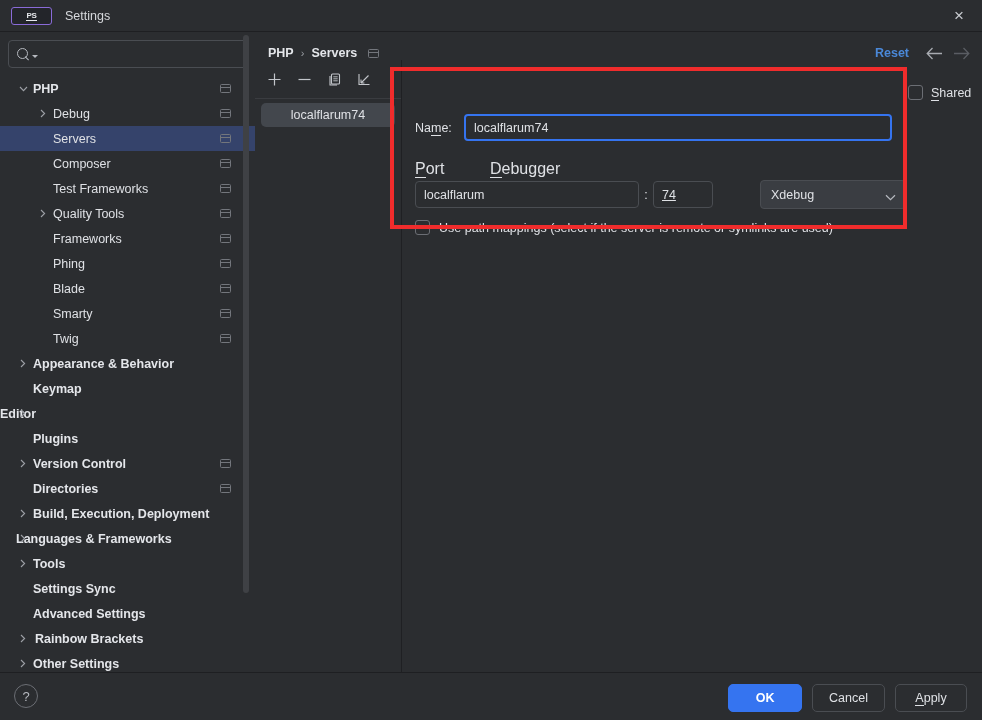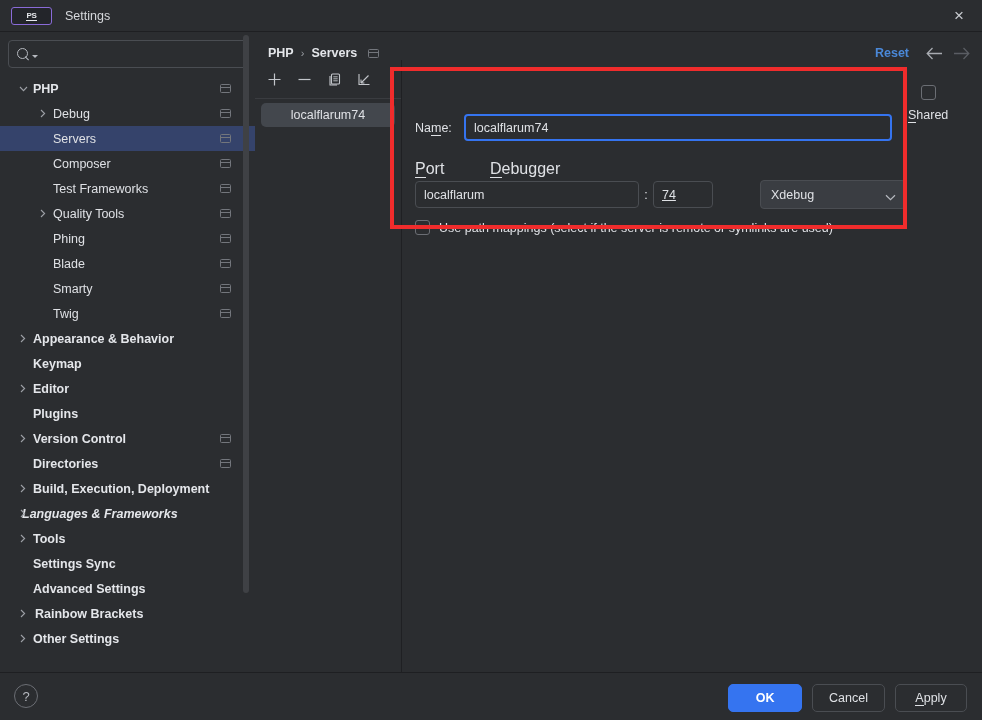--- a/index.html
+++ b/index.html
@@ -147,21 +147,21 @@
   .combo {
     position: relative; width: 146px; height: 29px; margin-left: 47px;
     background: #3a3d42; border: 1px solid #4a4d52; border-radius: 4px;
     display: flex; align-items: center; padding: 0 10px; font-size: 12.5px; color: #dfe1e5;
   }
   .chev { position: absolute; right: 9px; top: 9px; color: #b6b9bf; }
   .pm-row { position: absolute; left: 13px; top: 152px; display: flex; align-items: center; gap: 9px; }
   .cb {
     width: 15px; height: 15px; border: 1px solid #6b6e74; border-radius: 3px; background: #2b2d30;
   }
-  .shared-wrap { position: absolute; left: 653px; top: 53px; display: flex; align-items: center; gap: 8px; flex-direction: column; }
+  .shared-wrap { position: absolute; left: 653px; top: 53px; display: flex; align-items: center; gap: 8px; }
 
   
   .bottombar {
     position: absolute; left: 0; top: 672px; width: 982px; height: 48px;
     background: #2b2d30; border-top: 1px solid #1e1f22;
   }
   .help-btn {
     position: absolute; left: 14px; top: 11px; width: 24px; height: 24px;
     border: 1px solid #6b6e74; border-radius: 50%;
     display: flex; align-items: center; justify-content: center;
@@ -230,20 +230,24 @@
         <div class="tree-row">
           <span class="arrow" style="left: 37px;">
             <svg width="6" height="9" viewBox="0 0 6 9">
               <path d="M1 1 L4.6 4.5 L1 8" stroke="currentColor" stroke-width="1.1" fill="none"></path>
             </svg>
           </span>
           <span class="tree-label" style="margin-left: 53px;">Quality Tools</span>
           <span class="copy-ind"></span>
         </div>
         <div class="tree-row">
+          <span class="tree-label" style="margin-left: 53px;">Frameworks</span>
+          <span class="copy-ind"></span>
+        </div>
+        <div class="tree-row">
           <span class="tree-label" style="margin-left: 53px;">Phing</span>
           <span class="copy-ind"></span>
         </div>
         <div class="tree-row">
           <span class="tree-label" style="margin-left: 53px;">Blade</span>
           <span class="copy-ind"></span>
         </div>
         <div class="tree-row">
           <span class="tree-label" style="margin-left: 53px;">Smarty</span>
           <span class="copy-ind"></span>
@@ -262,21 +266,21 @@
         </div>
         <div class="tree-row bold">
           <span class="tree-label" style="margin-left: 33px;">Keymap</span>
         </div>
         <div class="tree-row bold">
           <span class="arrow" style="left: 17px;">
             <svg width="6" height="9" viewBox="0 0 6 9">
               <path d="M1 1 L4.6 4.5 L1 8" stroke="currentColor" stroke-width="1.1" fill="none"></path>
             </svg>
           </span>
-          <span class="tree-label" style="margin-left: 33px;">Editor</span>
+          <span class="tree-label" style="">Editor</span>
         </div>
         <div class="tree-row bold">
           <span class="tree-label" style="margin-left: 33px;">Plugins</span>
         </div>
         <div class="tree-row bold">
           <span class="arrow" style="left: 17px;">
             <svg width="6" height="9" viewBox="0 0 6 9">
               <path d="M1 1 L4.6 4.5 L1 8" stroke="currentColor" stroke-width="1.1" fill="none"></path>
             </svg>
           </span>
@@ -294,21 +298,21 @@
             </svg>
           </span>
           <span class="tree-label" style="margin-left: 33px;">Build, Execution, Deployment</span>
         </div>
         <div class="tree-row bold">
           <span class="arrow" style="left: 17px;">
             <svg width="6" height="9" viewBox="0 0 6 9">
               <path d="M1 1 L4.6 4.5 L1 8" stroke="currentColor" stroke-width="1.1" fill="none"></path>
             </svg>
           </span>
-          <span class="tree-label" style="margin-left: 22px; font-style: italic;">Languages &amp; Frameworks</span>
+          <span class="tree-label" style="margin-left: 16px;">Languages &amp; Frameworks</span>
         </div>
         <div class="tree-row bold">
           <span class="arrow" style="left: 17px;">
             <svg width="6" height="9" viewBox="0 0 6 9">
               <path d="M1 1 L4.6 4.5 L1 8" stroke="currentColor" stroke-width="1.1" fill="none"></path>
             </svg>
           </span>
           <span class="tree-label" style="margin-left: 33px;">Tools</span>
         </div>
         <div class="tree-row bold">

